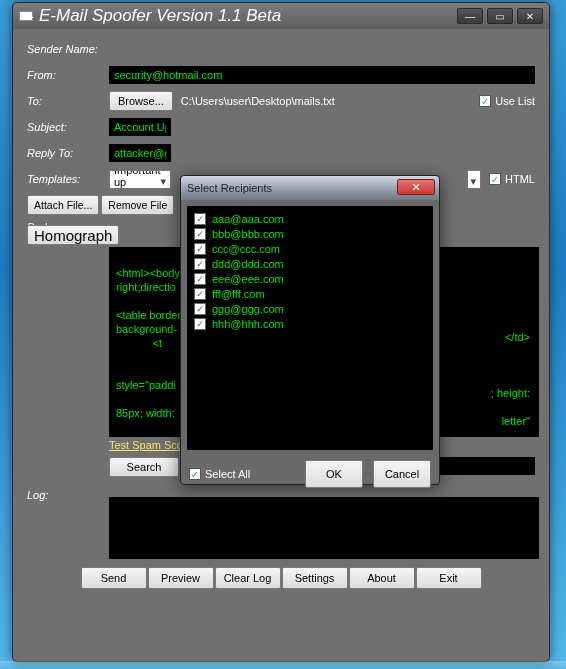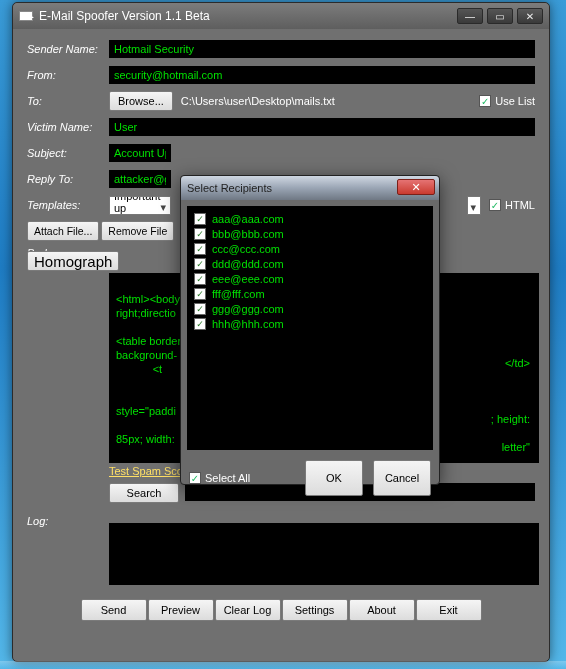--- a/index.html
+++ b/index.html
@@ -24,21 +24,21 @@
   .titlebar {
     height: 26px;
     display: flex; align-items: center;
     padding: 0 6px;
     background: linear-gradient(#7c7c7c,#5e5e5e);
     border-radius: 5px 5px 0 0;
     color: #fff;
   }
   .titlebar .icon { width: 14px; height: 10px; background:#fff; border:1px solid #888; margin-right:6px; position:relative;}
   .titlebar .icon::before{content:"";position:absolute;left:0;right:0;top:0;height:0;border-bottom:6px solid #fff;border-left:7px solid transparent;border-right:7px solid transparent;}
-  .titlebar .ttitle { flex:1; font-size:12px; }
+  .titlebar .ttitle { flex:1; font-size:17px;font-style:italic; }
   .winbtns { display:flex; gap:4px; }
   .winbtn {
     width: 26px; height:16px;
     background: linear-gradient(#555,#3a3a3a);
     border:1px solid #2a2a2a;
     border-radius:2px;
     color:#eee; font-size:10px;
     display:flex;align-items:center;justify-content:center;
     cursor:pointer;
   }
@@ -86,21 +86,21 @@
     margin-left:82px;
     margin-top:-2px;
     position:relative;
   }
   .body-area .right-frag{position:absolute;right:8px;}
   .tss { color:#ffe066; text-decoration:underline; margin-left:82px; font-size:11px; cursor:pointer; display:inline-block; margin-top:2px;}
   .search-row{display:flex;gap:6px;margin-top:6px;margin-left:82px;align-items:flex-start;}
   .search-row .btn{width:70px;}
   .search-row .sinput{flex:1;height:18px;background:#000;border:1px solid #000;}
   .log-box{margin-left:82px;width:430px;height:62px;background:#000;border:1px solid #000;margin-top:4px;}
-  .bottom-btns{display:flex;gap:1px;justify-content:center;margin-top:14px;}
+  .bottom-btns{display:flex;gap:1px;justify-content:center;margin-top:8px;}
   .bottom-btns .btn{width:66px;height:22px;}
 
   
   .modal {
     position:absolute;
     left:180px; top:175px;
     width:260px; height:310px;
     background:#6a6a6a;
     border:1px solid #222;
     border-radius:4px;
@@ -128,21 +128,21 @@
   .m-list{
     width:100%;height:244px;
     background:#000;border:1px solid #000;
     padding:4px 6px;
     overflow:hidden;
   }
   .m-item{display:flex;align-items:center;gap:6px;color:#00e000;font-size:11px;height:15px;}
   .m-item .box{width:12px;height:12px;background:#fff;border:1px solid #666;display:flex;align-items:center;justify-content:center;font-size:9px;color:#2a7a2a;}
   .m-foot{display:flex;align-items:center;gap:10px;padding:4px 8px;}
   .m-foot .chk{color:#fff;}
-  .m-foot .btn{width:58px;height:36px;}
+  .m-foot .btn{width:58px;height:28px;}
   .m-foot .spacer{flex:1;}
   .taskbar{position:absolute;left:0;right:0;bottom:0;height:8px;background:linear-gradient(rgba(255,255,255,.25),rgba(255,255,255,0));}
 </style>
 </head>
 <body>
 
 <div class="window">
   <div class="titlebar">
     <span class="icon"></span>
     <span class="ttitle">E-Mail Spoofer Version 1.1 Beta</span>
@@ -150,43 +150,38 @@
       <div class="winbtn">—</div>
       <div class="winbtn">▭</div>
       <div class="winbtn close">✕</div>
     </div>
   </div>
 
   <div class="content">
 
     <div class="row">
       <span class="lbl">Sender Name:</span>
-      <input class="tinput" value="Hotmail Security" style="">
     </div>
 
     <div class="row">
       <span class="lbl">From:</span>
       <input class="tinput" value="security@hotmail.com" style="">
     </div>
 
     <div class="row">
       <span class="lbl">To:</span>
       <button class="btn">Browse...</button>
       <span class="path">C:\Users\user\Desktop\mails.txt</span>
       <span style="flex:1"></span>
       <span class="chk">
         <span class="box">✓</span>
         <span>Use List</span>
       </span>
     </div>
 
-    <div class="row">
-      <span class="lbl">Victim Name:</span>
-      <input class="tinput" value="User" style="">
-    </div>
 
     <div class="row">
       <span class="lbl">Subject:</span>
       <input class="tinput" style="width: 62px; flex: 0 0 62px;" value="Account Up">
     </div>
 
     <div class="row">
       <span class="lbl">Reply To:</span>
       <input class="tinput" style="width: 62px; flex: 0 0 62px;" value="attacker@g">
       <span style="flex:1"></span>

